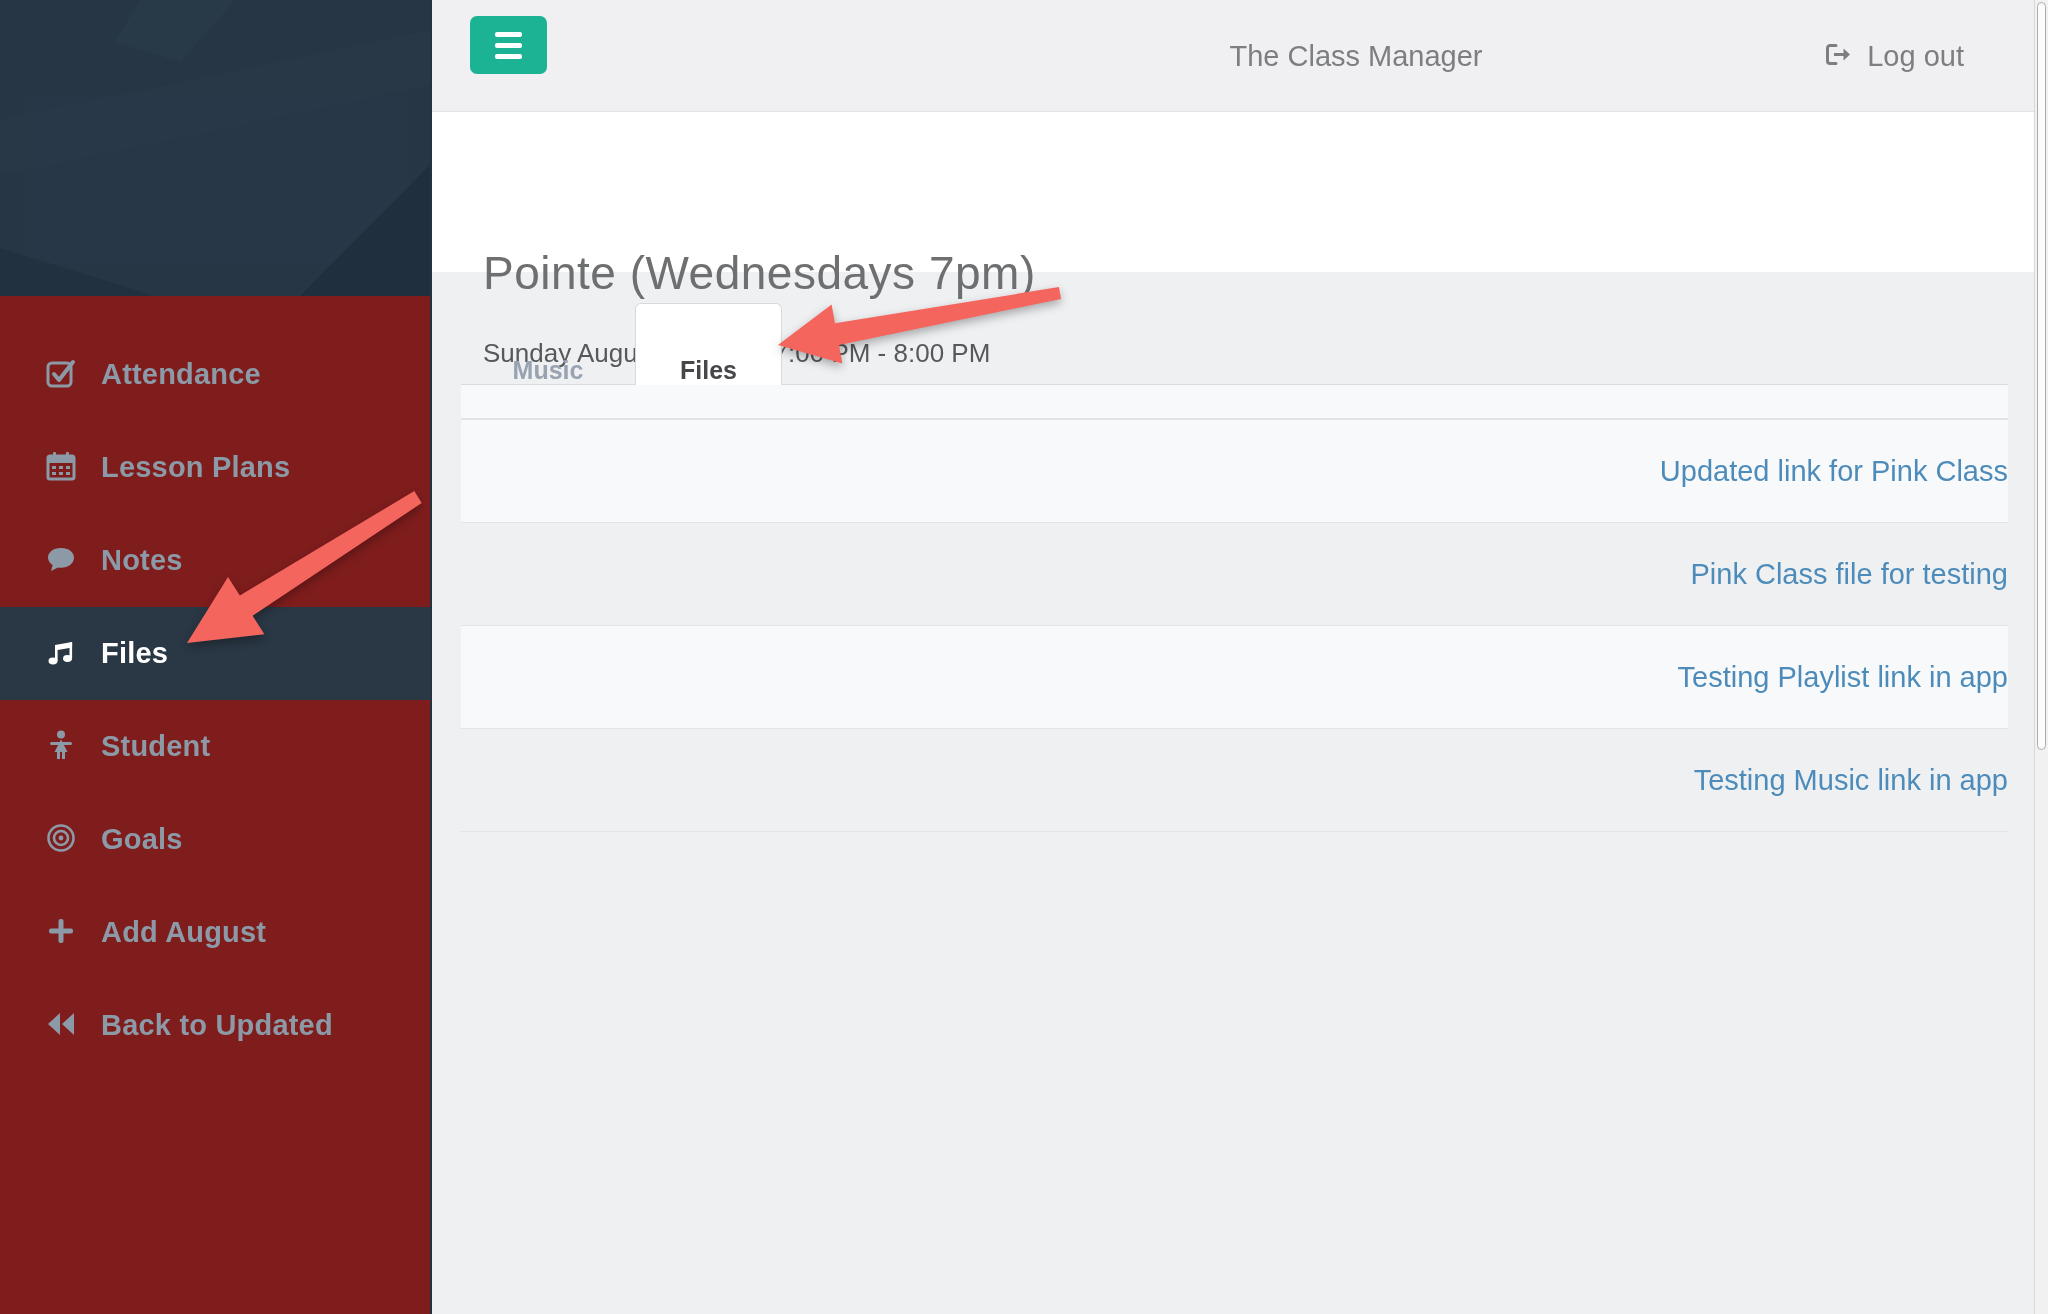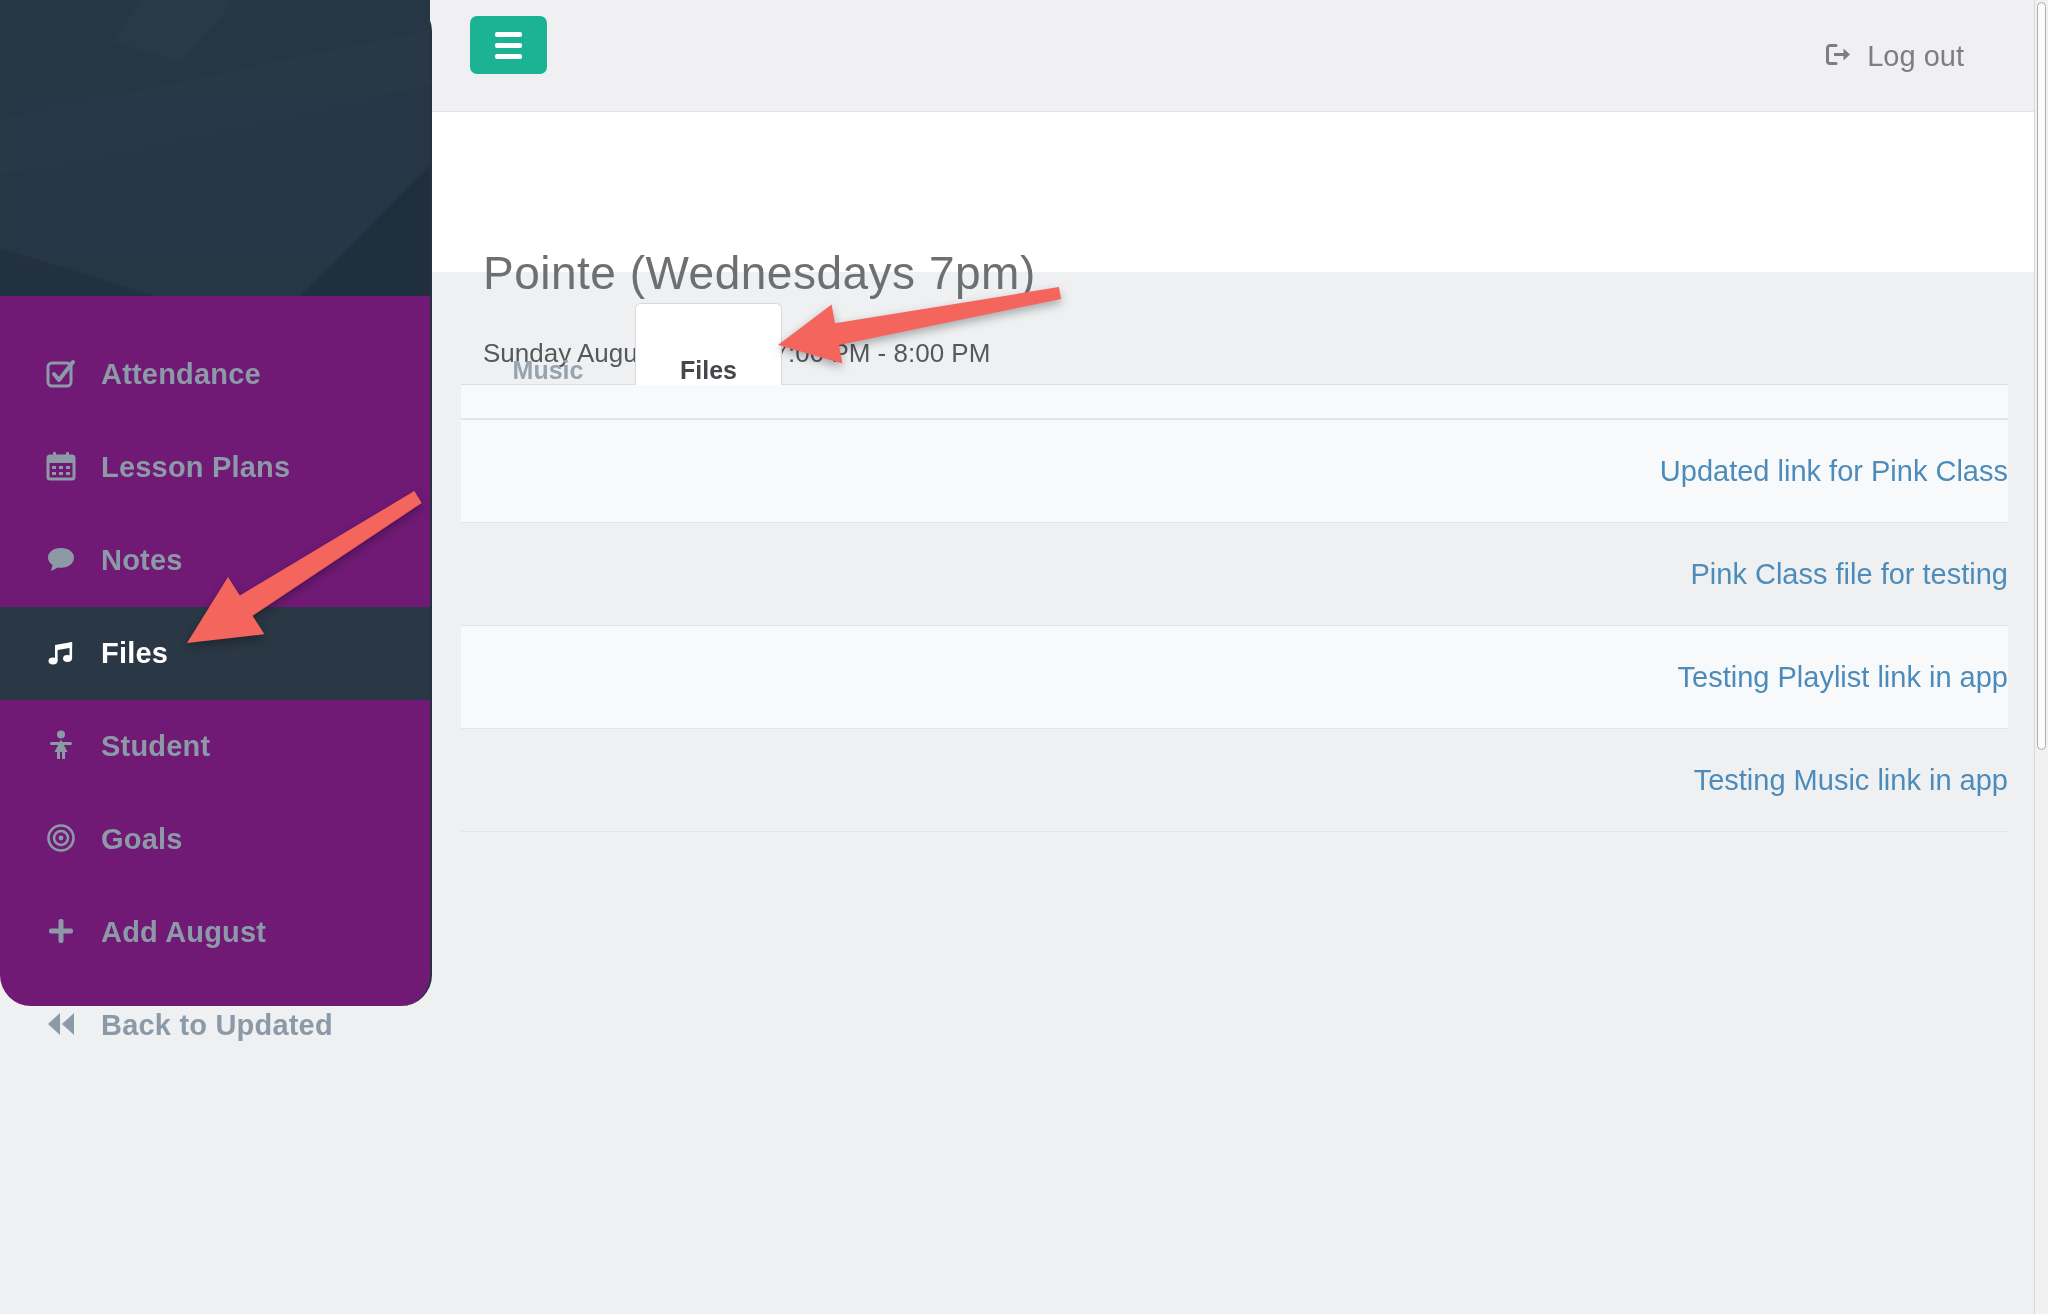--- a/index.html
+++ b/index.html
@@ -1,19 +1,19 @@
 <!DOCTYPE html>
 <html><head>
 <meta charset="utf-8">
 <style>
   html,body{margin:0;padding:0;background:#d8d8d8;font-family:"Liberation Sans",sans-serif;}
   #screen{position:relative;width:2048px;height:1314px;overflow:hidden;background:#EFF0F2;}
 
   
-  #sidebar{position:absolute;left:0;top:0;width:432px;height:1006px;background:#701a75;border-right:2px solid #253340;box-sizing:border-box;border-radius:31px;}
+  #sidebar{position:absolute;left:0;top:0;width:432px;height:1314px;background:#7f1d1d;border-right:2px solid #253340;box-sizing:border-box;}
   #sidebar-header{position:absolute;left:0;top:0;width:430px;height:296px;overflow:hidden;}
   #sidebar-menu{position:absolute;left:0;top:328px;width:430px;}
   .side-item{display:flex;align-items:center;height:93px;padding-left:45px;gap:24px;color:#8C9AA7;cursor:pointer;}
   .side-item .lbl{font-size:29px;font-weight:600;letter-spacing:.2px;}
   .side-item.active{background:#2A3744;color:#FFFFFF;}
   .side-item svg{flex:0 0 auto;}
 
   
   #main{position:absolute;left:432px;top:0;width:1616px;height:1314px;background:#EFF0F2;}
 
@@ -172,20 +172,21 @@
   <div id="main">
 
     <div id="navbar">
       <button id="menu-btn">
         <span style="display:flex;flex-direction:column;gap:6px;">
           <span class="bar"></span>
             <span class="bar"></span>
             <span class="bar"></span>
         </span>
       </button>
+      <div id="nav-title">The Class Manager</div>
       <div id="logout">
         <span style="display:flex;">
           <svg width="30" height="30" viewBox="0 0 30 30">
               <path d="M14 4.5 H8 a2.5 2.5 0 0 0 -2.5 2.5 v13 a2.5 2.5 0 0 0 2.5 2.5 h6" fill="none" stroke="#7C7E80" stroke-width="3" stroke-linecap="round"></path>
               <line x1="12" y1="13.5" x2="23" y2="13.5" stroke="#7C7E80" stroke-width="3"></line>
               <polygon points="21.5,7.5 28,13.5 21.5,19.5" fill="#7C7E80"></polygon>
             </svg>
         </span>
         <span>Log out</span>
       </div>

